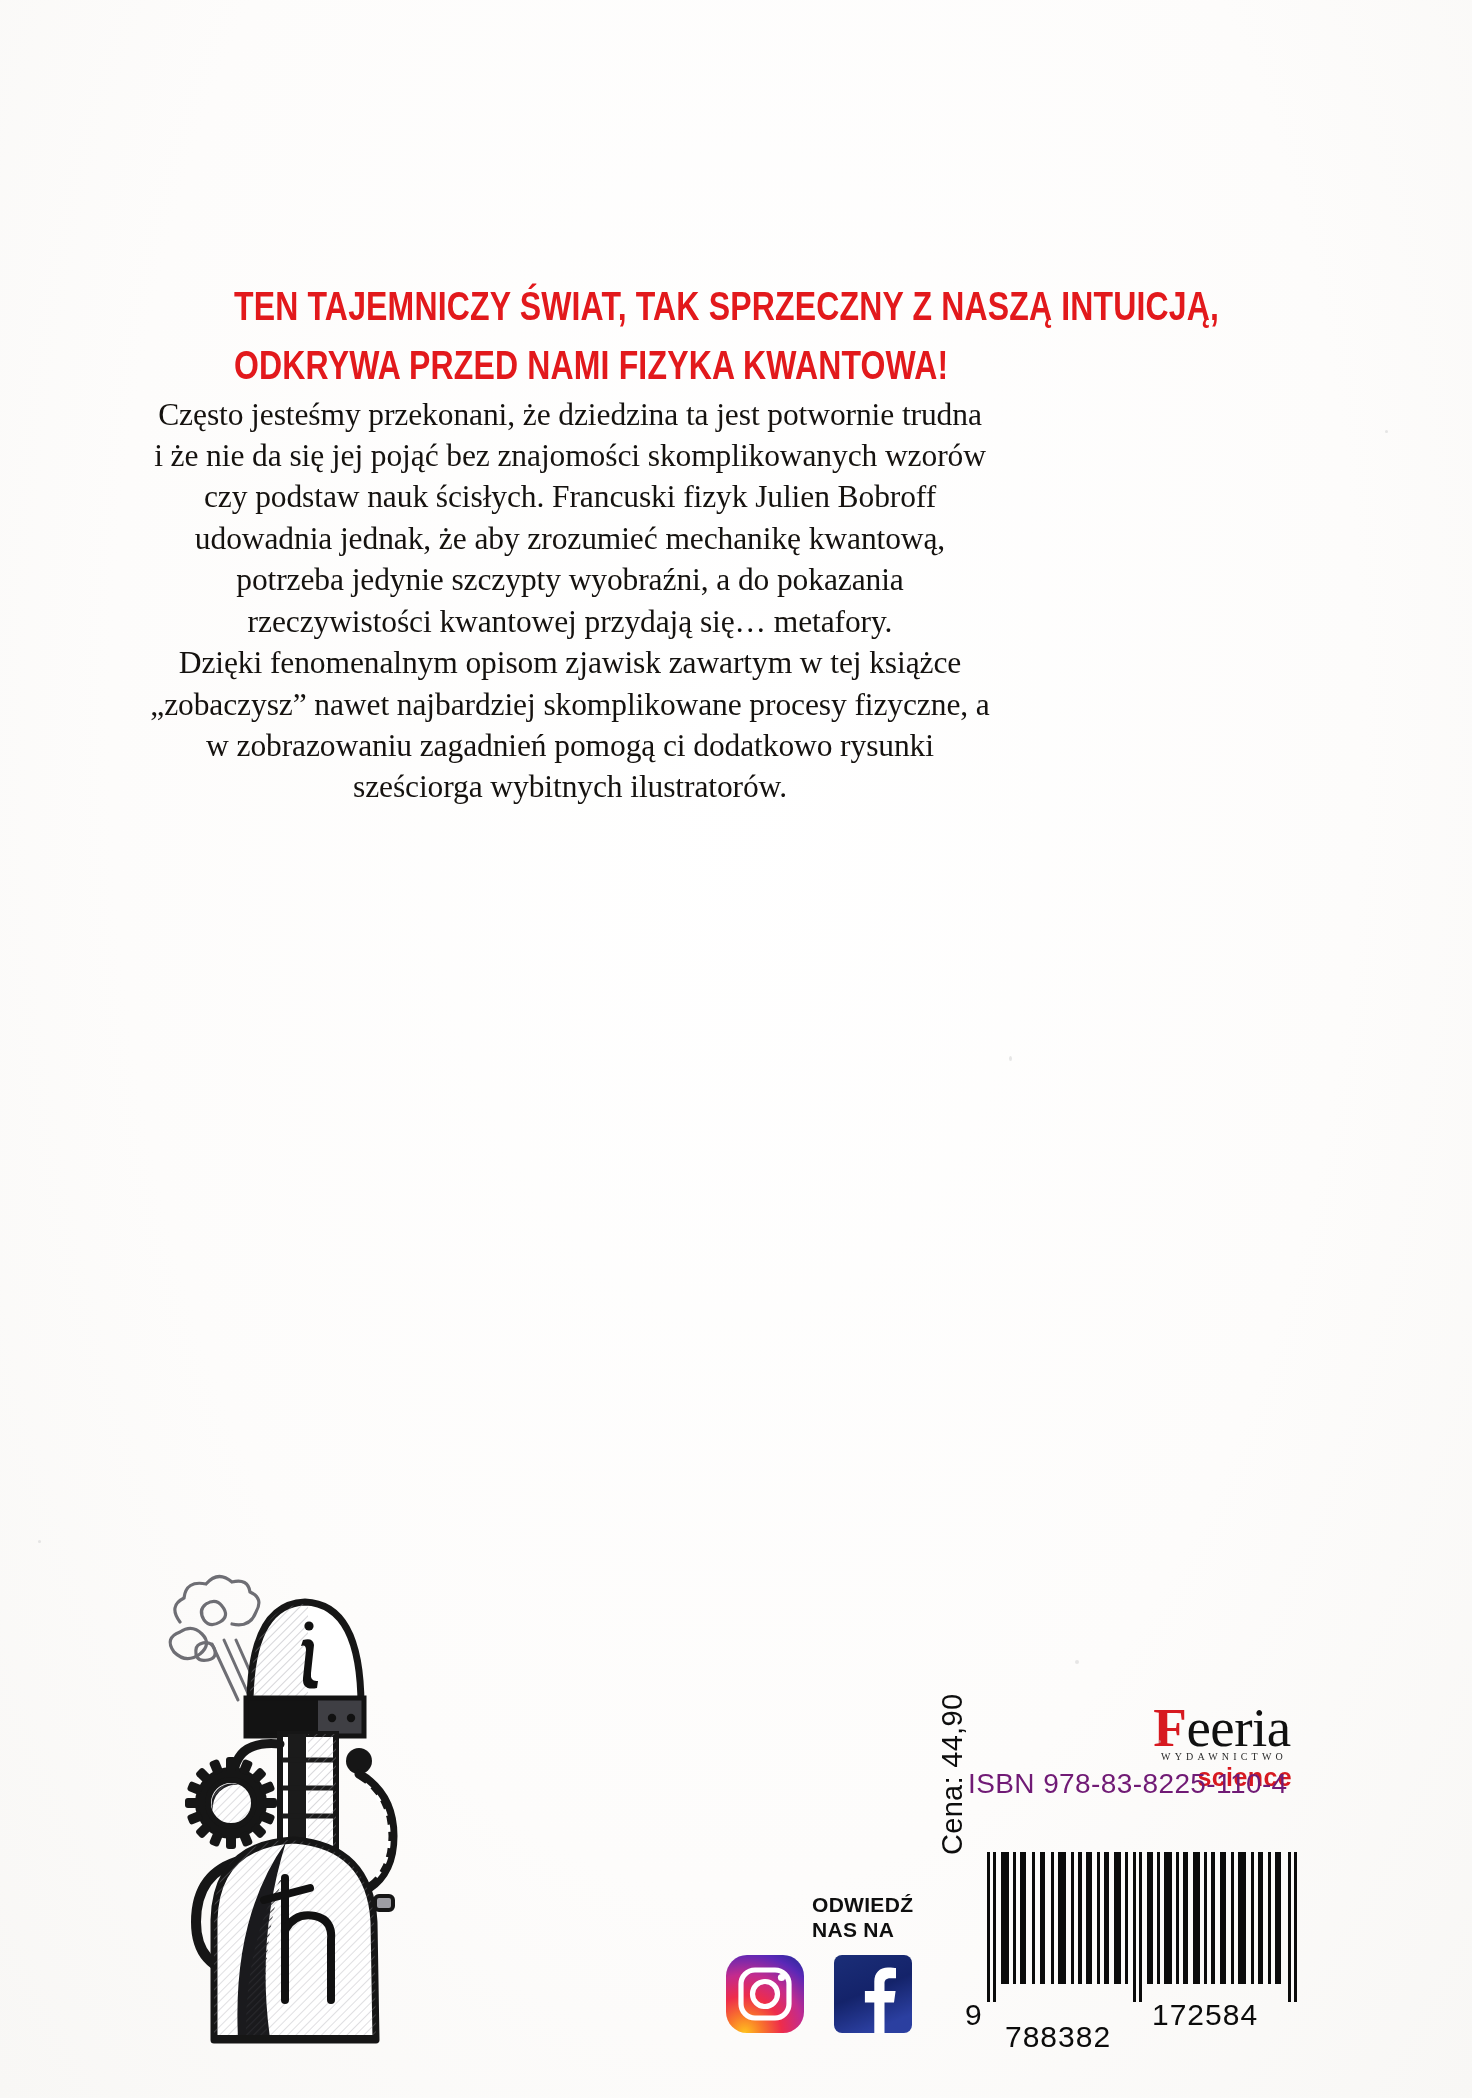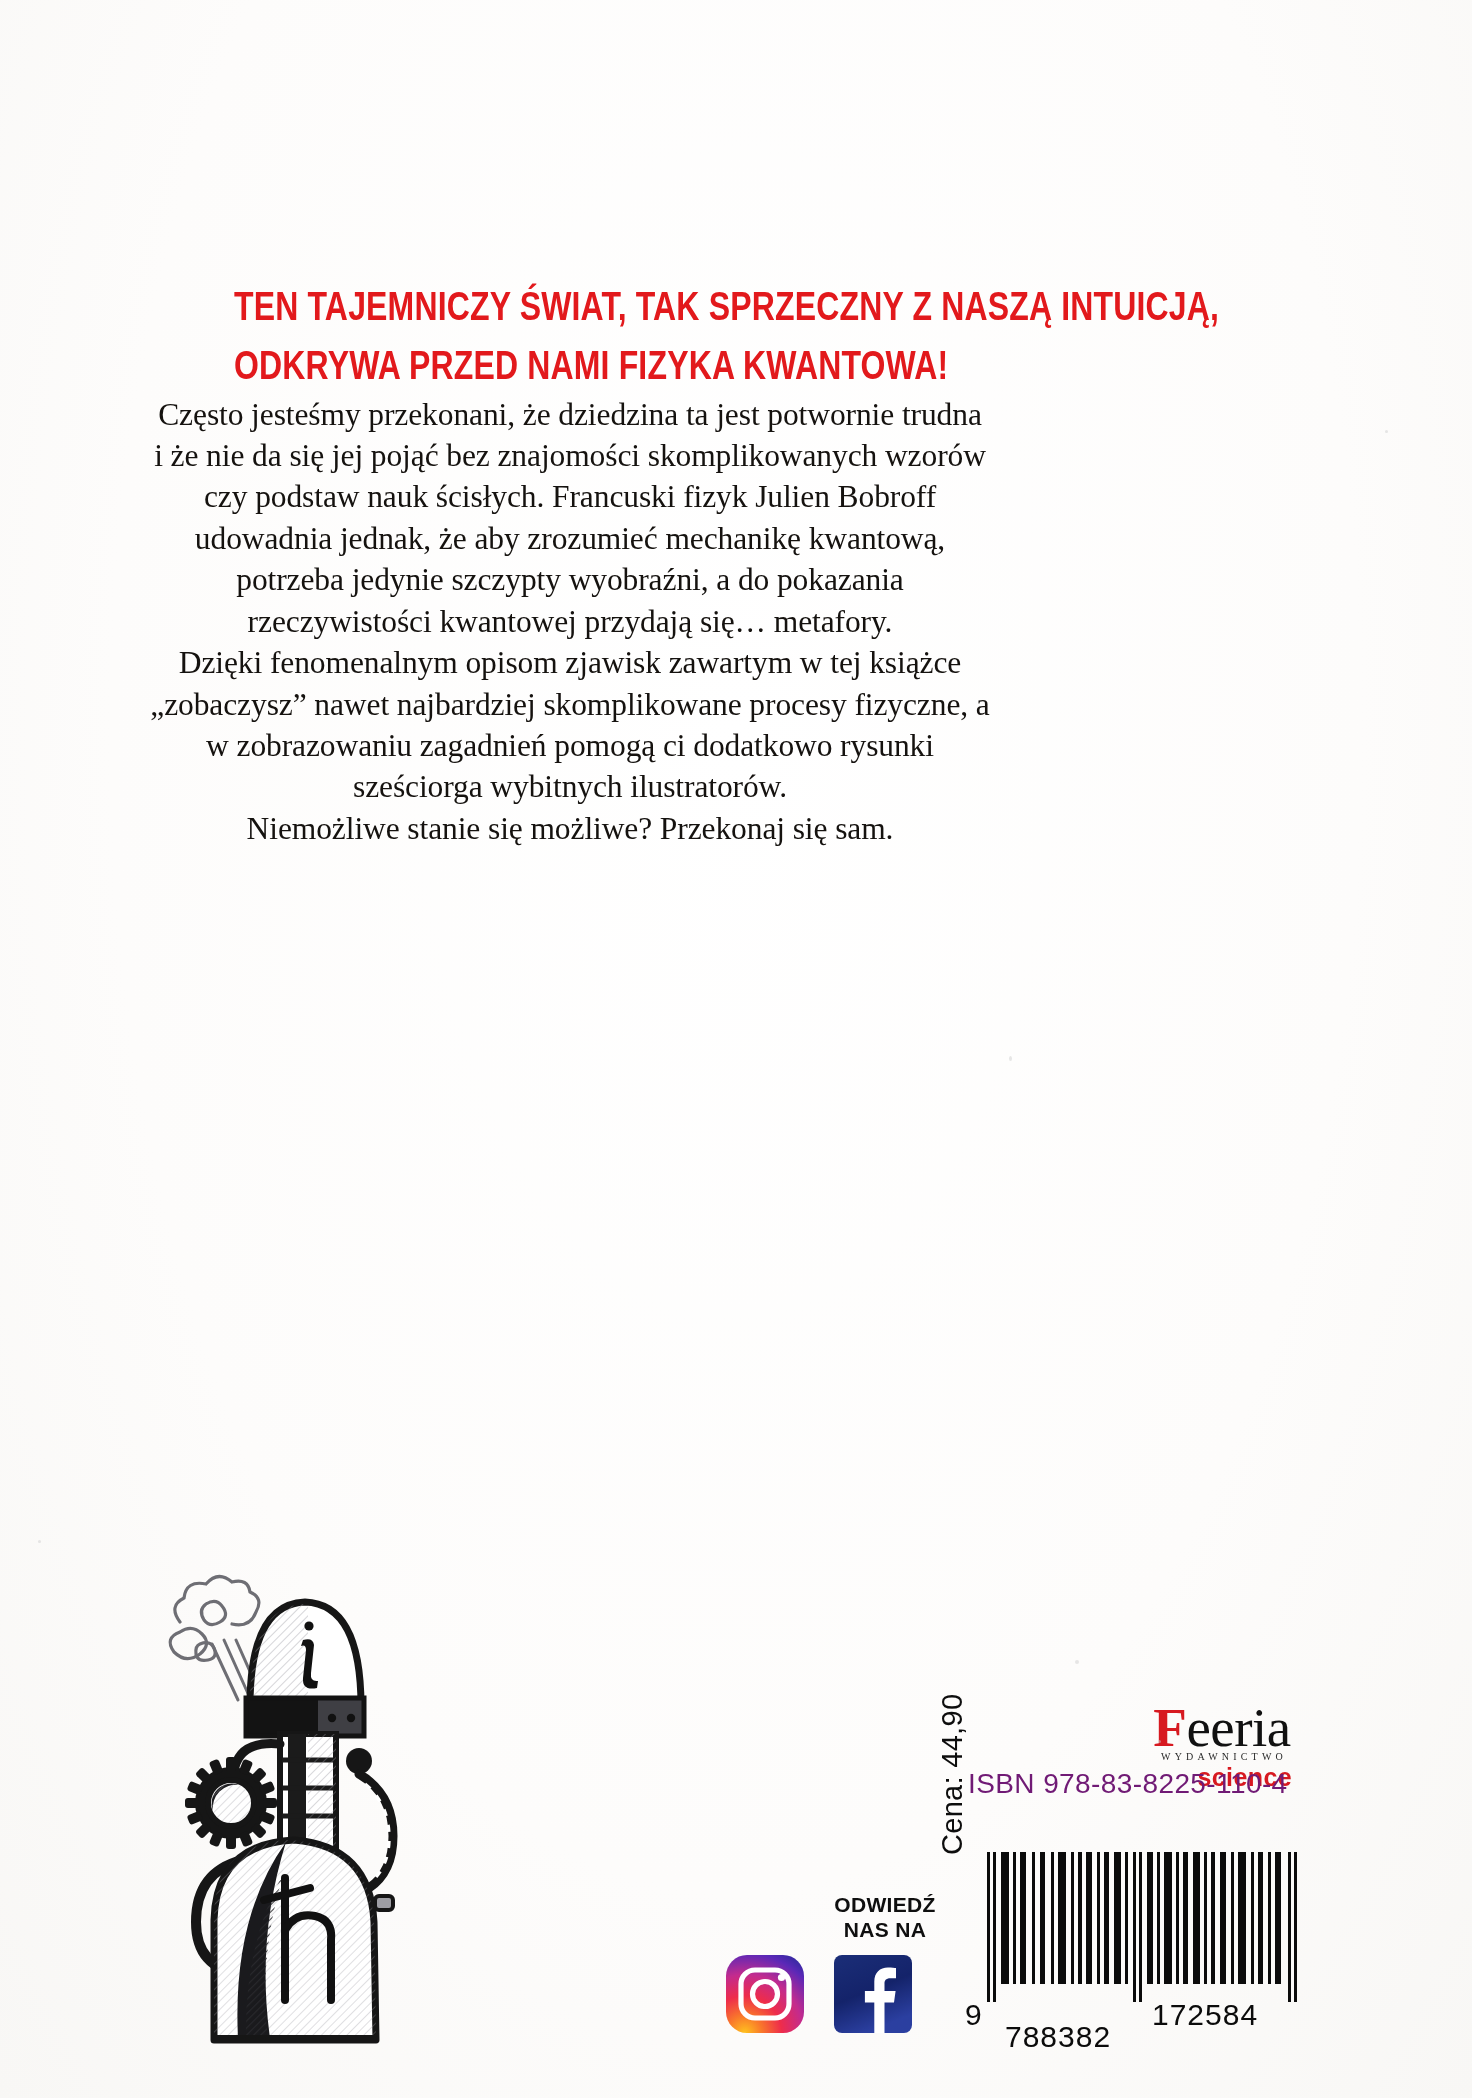--- a/index.html
+++ b/index.html
@@ -88,24 +88,24 @@
   
   #social {
     position: absolute;
     left: 700px;
     top: 1892px;
     width: 250px;
     height: 160px;
   }
   .social-caption {
     position: absolute;
-    left: 120px;
+    left: 112px;
     top: 0px;
     width: 130px;
-    text-align: center;
+    text-align: left;
     font-family: "Liberation Sans", "DejaVu Sans", sans-serif;
     font-weight: bold;
     font-size: 21px;
     line-height: 1.2;
     color: #0f0f0f;
     letter-spacing: 0.3px;
   }
   .ico-wrap { position: absolute; }
   #ig-icon  { left: 26px;  top: 63px; width: 78px; height: 78px; }
   #fb-icon  { left: 134px; top: 63px; width: 78px; height: 78px; }
@@ -225,21 +225,20 @@
 
     <div class="headline">
       <span class="hl-line">TEN TAJEMNICZY ŚWIAT, TAK SPRZECZNY Z NASZĄ INTUICJĄ,</span>
       <span class="hl-line">ODKRYWA PRZED NAMI FIZYKA KWANTOWA!</span>
     </div>
 
     <p class="body para-gap-1">Często jesteśmy przekonani, że dziedzina ta jest potwornie trudna i że nie da się jej pojąć bez znajomości skomplikowanych wzorów czy podstaw nauk ścisłych. Francuski fizyk Julien Bobroff udowadnia jednak, że aby zrozumieć mechanikę kwantową, potrzeba jedynie szczypty wyobraźni, a do pokazania rzeczywistości kwantowej przydają się… metafory.</p>
 
     <p class="body para-gap-2">Dzięki fenomenalnym opisom zjawisk zawartym w tej książce „zobaczysz” nawet najbardziej skomplikowane procesy fizyczne, a w zobrazowaniu zagadnień pomogą ci dodatkowo rysunki sześciorga wybitnych ilustratorów.</p>
 
-    <p class="body para-gap-3">Niemożliwe stanie się możliwe? Przekonaj się sam.</p>
   </div>
 
   <div id="illo">
     <svg viewBox="0 0 300 520" width="300" height="520" aria-hidden="true">
       <defs>
         <pattern id="hatch" width="6" height="6" patternTransform="rotate(45)" patternUnits="userSpaceOnUse">
           <line x1="0" y1="0" x2="0" y2="6" stroke="#9b9aa1" stroke-width="1.5"></line>
         </pattern>
         <pattern id="hatchDark" width="5" height="5" patternTransform="rotate(45)" patternUnits="userSpaceOnUse">
           <line x1="0" y1="0" x2="0" y2="5" stroke="#2a2a2e" stroke-width="2.2"></line>

